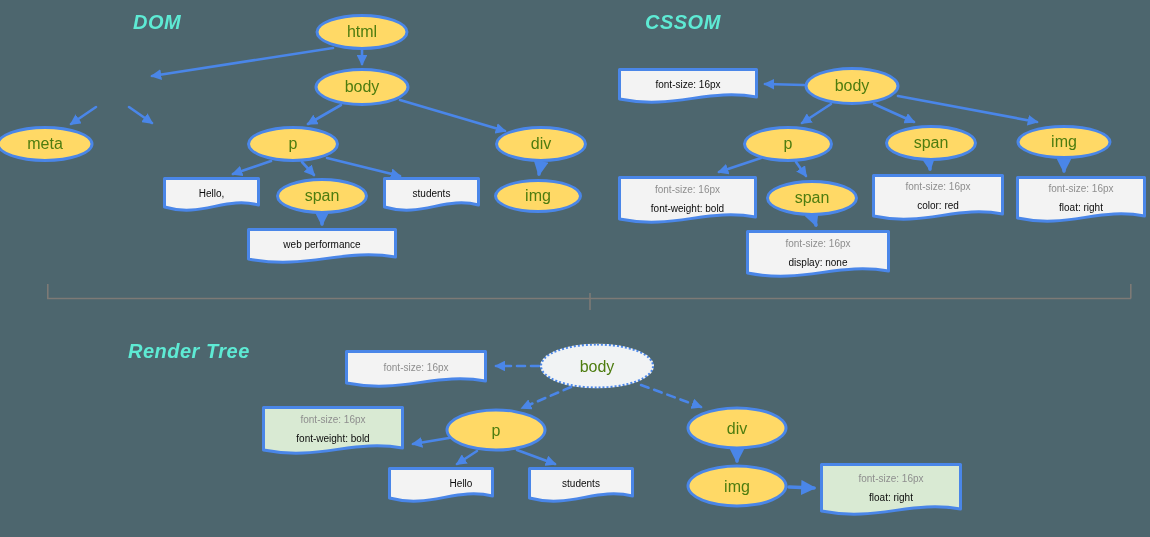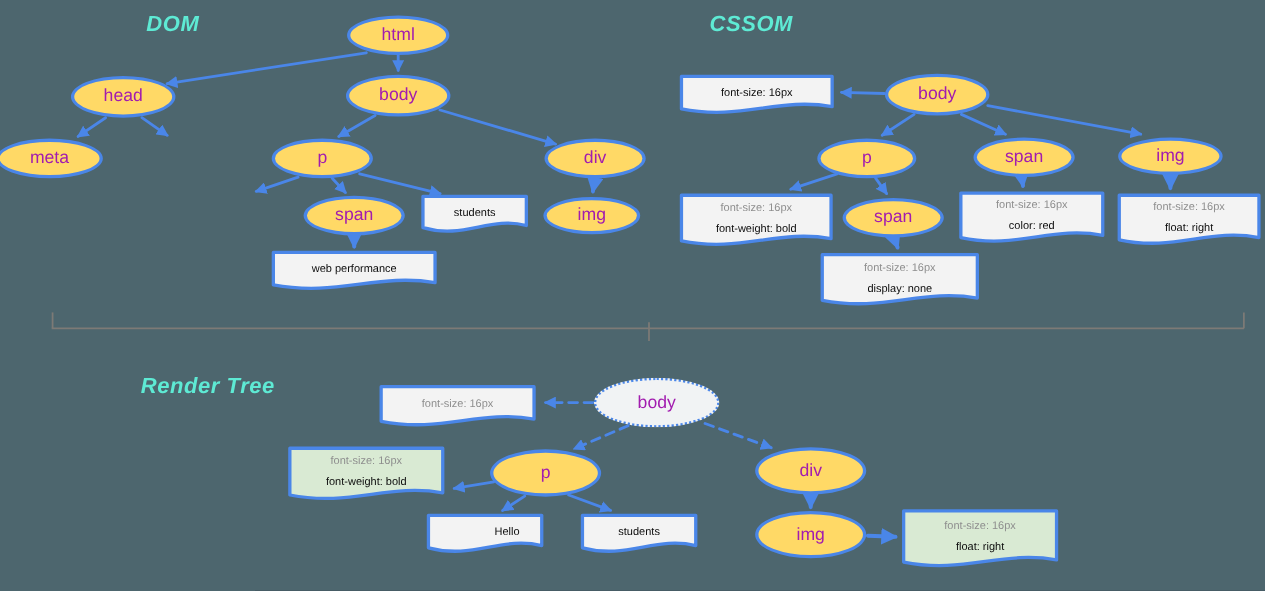--- a/index.html
+++ b/index.html
@@ -8,21 +8,21 @@
 
   .sec-title{
     position:absolute; font-weight:bold; font-style:italic;
     font-size:20px; color:#5eead4; letter-spacing:.5px; white-space:nowrap;
   }
 
   .node{
     position:absolute; transform:translate(-50%,-50%);
     background:#FFD966; border:3px solid #4A86E8; border-radius:50%;
     display:flex; align-items:center; justify-content:center;
-    font-size:16px; color:#a21caf; box-sizing:border-box; white-space:nowrap;
+    font-size:16px; color:#4d7c0f; box-sizing:border-box; white-space:nowrap;
   }
   .node.render-root{
     background:#F1F3F4; border:2.5px dotted #4A86E8;
   }
 
   .note{position:absolute;}
   .note svg{display:block; overflow:visible;}
   .note-text{
     position:absolute; left:0; right:0; top:0;
     display:flex; flex-direction:column; justify-content:center;
@@ -83,42 +83,47 @@
     <line class="edge" x1="517" y1="450" x2="555" y2="464" marker-end="url(#ah)"></line>
     <line class="edge thick" x1="737" y1="450" x2="737" y2="461" marker-end="url(#ah)"></line>
     <line class="edge thick" x1="789" y1="487" x2="814" y2="488" marker-end="url(#ah)"></line>
   </svg>
 
   <div class="sec-title" style="left:133px; top:11px;">DOM</div>
 
   <div class="node" style="left:362px; top:32px;  width:93px; height:36px;">
       <span>html</span>
     </div>
-  <div class="node" style="left:112px; top:88px;  width:95px; height:38px;">
-      <span>head</span>
-    </div>
   <div class="node" style="left:362px; top:87px;  width:95px; height:38px;">
       <span>body</span>
     </div>
   <div class="node" style="left:45px;  top:144px; width:97px; height:36px;">
       <span>meta</span>
     </div>
   <div class="node" style="left:293px; top:144px; width:92px; height:36px;">
       <span>p</span>
     </div>
   <div class="node" style="left:541px; top:144px; width:92px; height:36px;">
       <span>div</span>
     </div>
   <div class="node" style="left:322px; top:196px; width:92px; height:36px;">
       <span>span</span>
     </div>
   <div class="node" style="left:538px; top:196px; width:88px; height:34px;">
       <span>img</span>
     </div>
 
+  <div class="note" style="left: 163px; top: 177px; width: 97px; height: 42px;">
+      <svg width="97" height="42">
+        <path d="M1.5,1.5 L95.5,1.5 L95.5,28 C62.1,19 38.8,41 1.5,30 Z" fill="#F3F3F3" stroke="#4A86E8" stroke-width="3" stroke-linejoin="round"></path>
+      </svg>
+    <div class="note-text" style="height: 32px;">
+        <span>Hello,</span>
+      </div>
+  </div>
   <div class="note" style="left: 383px; top: 177px; width: 97px; height: 42px;">
       <svg width="97" height="42">
         <path d="M1.5,1.5 L95.5,1.5 L95.5,28 C62.1,19 38.8,41 1.5,30 Z" fill="#F3F3F3" stroke="#4A86E8" stroke-width="3" stroke-linejoin="round"></path>
       </svg>
     <div class="note-text" style="height: 32px;">
         <span>students</span>
       </div>
   </div>
   <div class="note" style="left: 247px; top: 228px; width: 150px; height: 43px;">
       <svg width="150" height="43">

